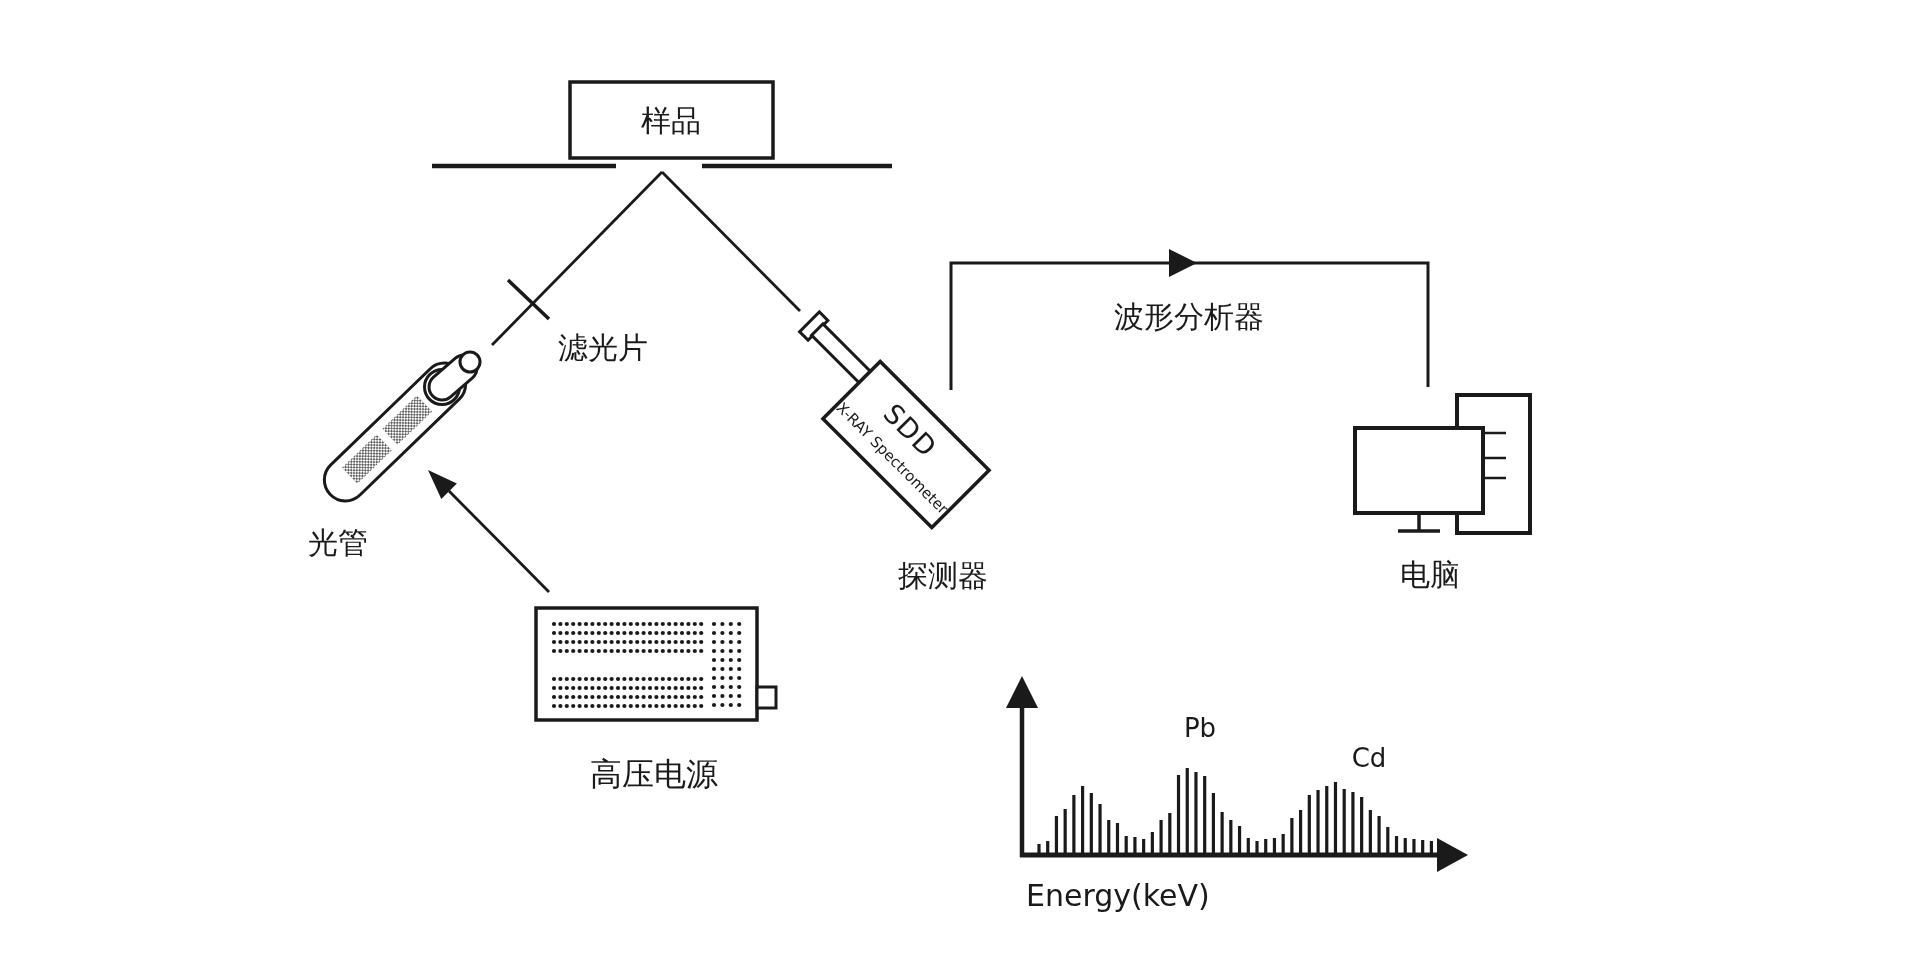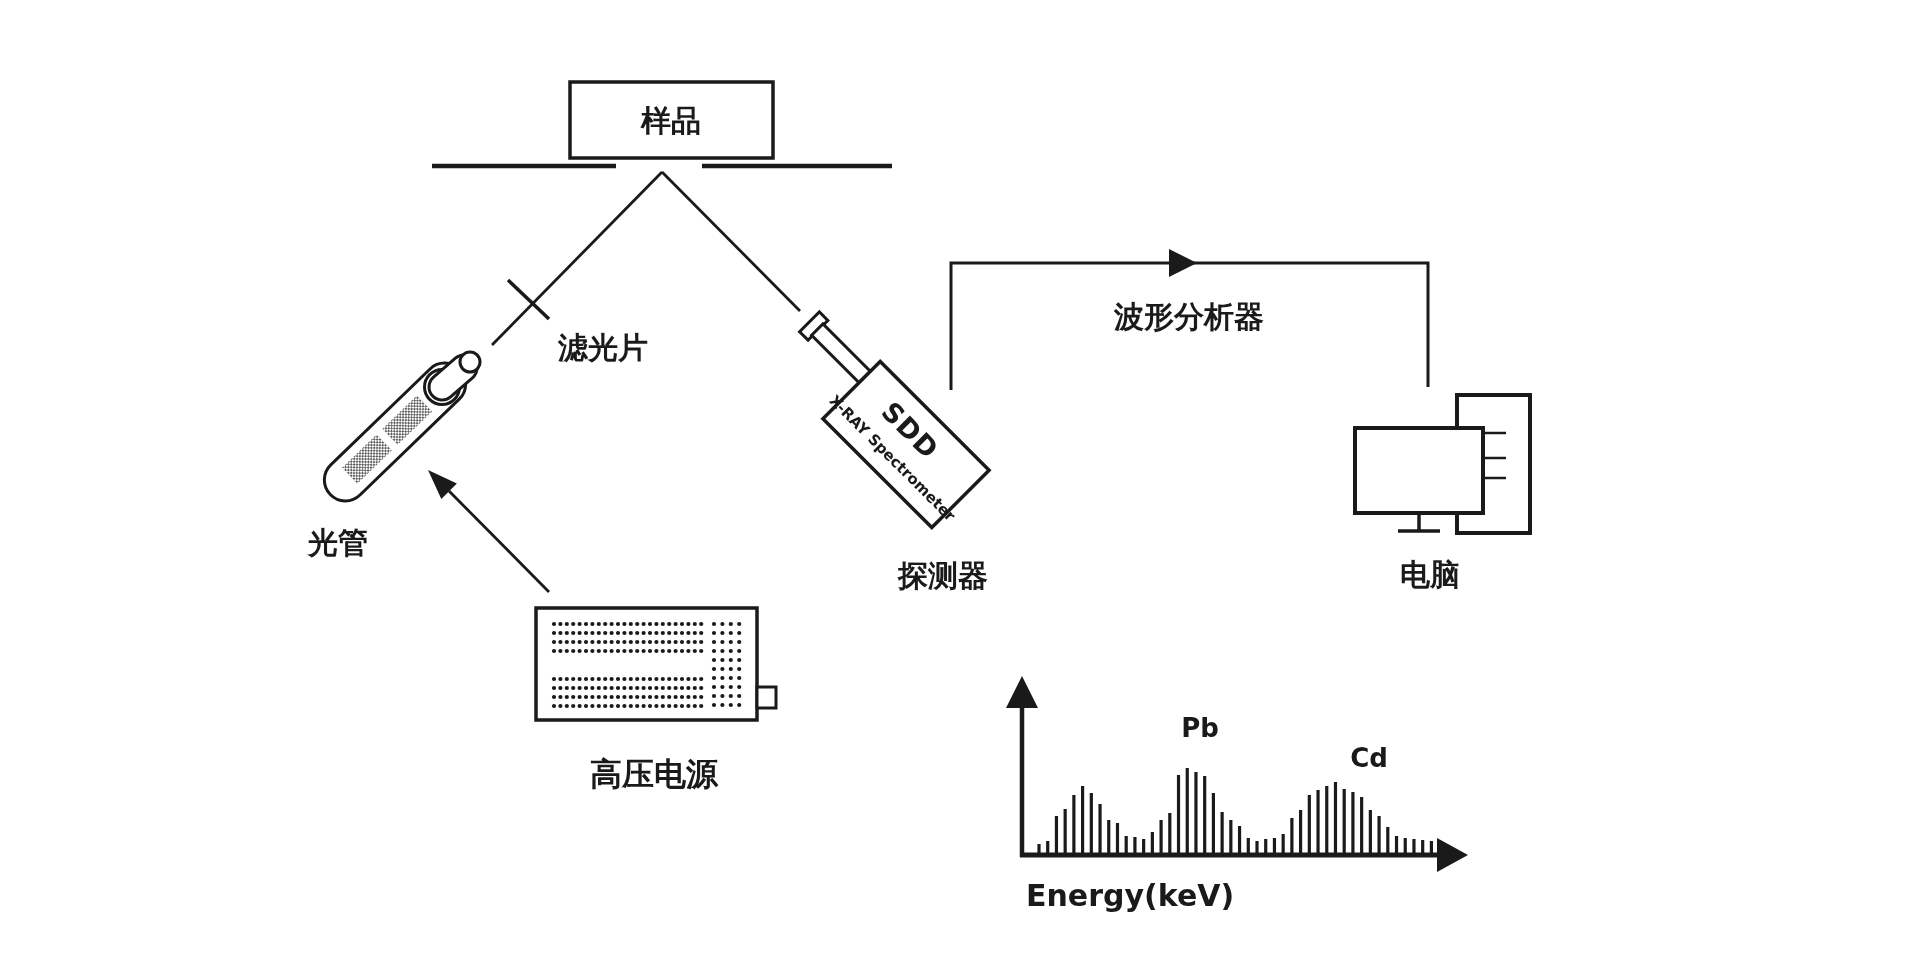--- a/index.html
+++ b/index.html
@@ -1,21 +1,21 @@
 <!DOCTYPE html>
 <html><head>
 <meta charset="utf-8">
 <style>
   html, body {
     margin: 0; padding: 0;
     width: 1920px; height: 960px;
     background: #ffffff;
     overflow: hidden;
   }
-  .canvas { width: 1920px; height: 724px; position: relative; font-weight: bold; }
+  .canvas { width: 1920px; height: 724px; position: relative; }
   svg { display: block; }
   svg text {
     font-family: "DejaVu Sans", "Liberation Sans", sans-serif;
     fill: #1a1a1a;
   }
   .cn-label { font-size: 30px; }
   .peak-label { font-size: 26px; }
   .axis-label { font-size: 30px; }
   .sdd-title { font-size: 27px; letter-spacing: 1px; }
   .sdd-sub { font-size: 15px; }

